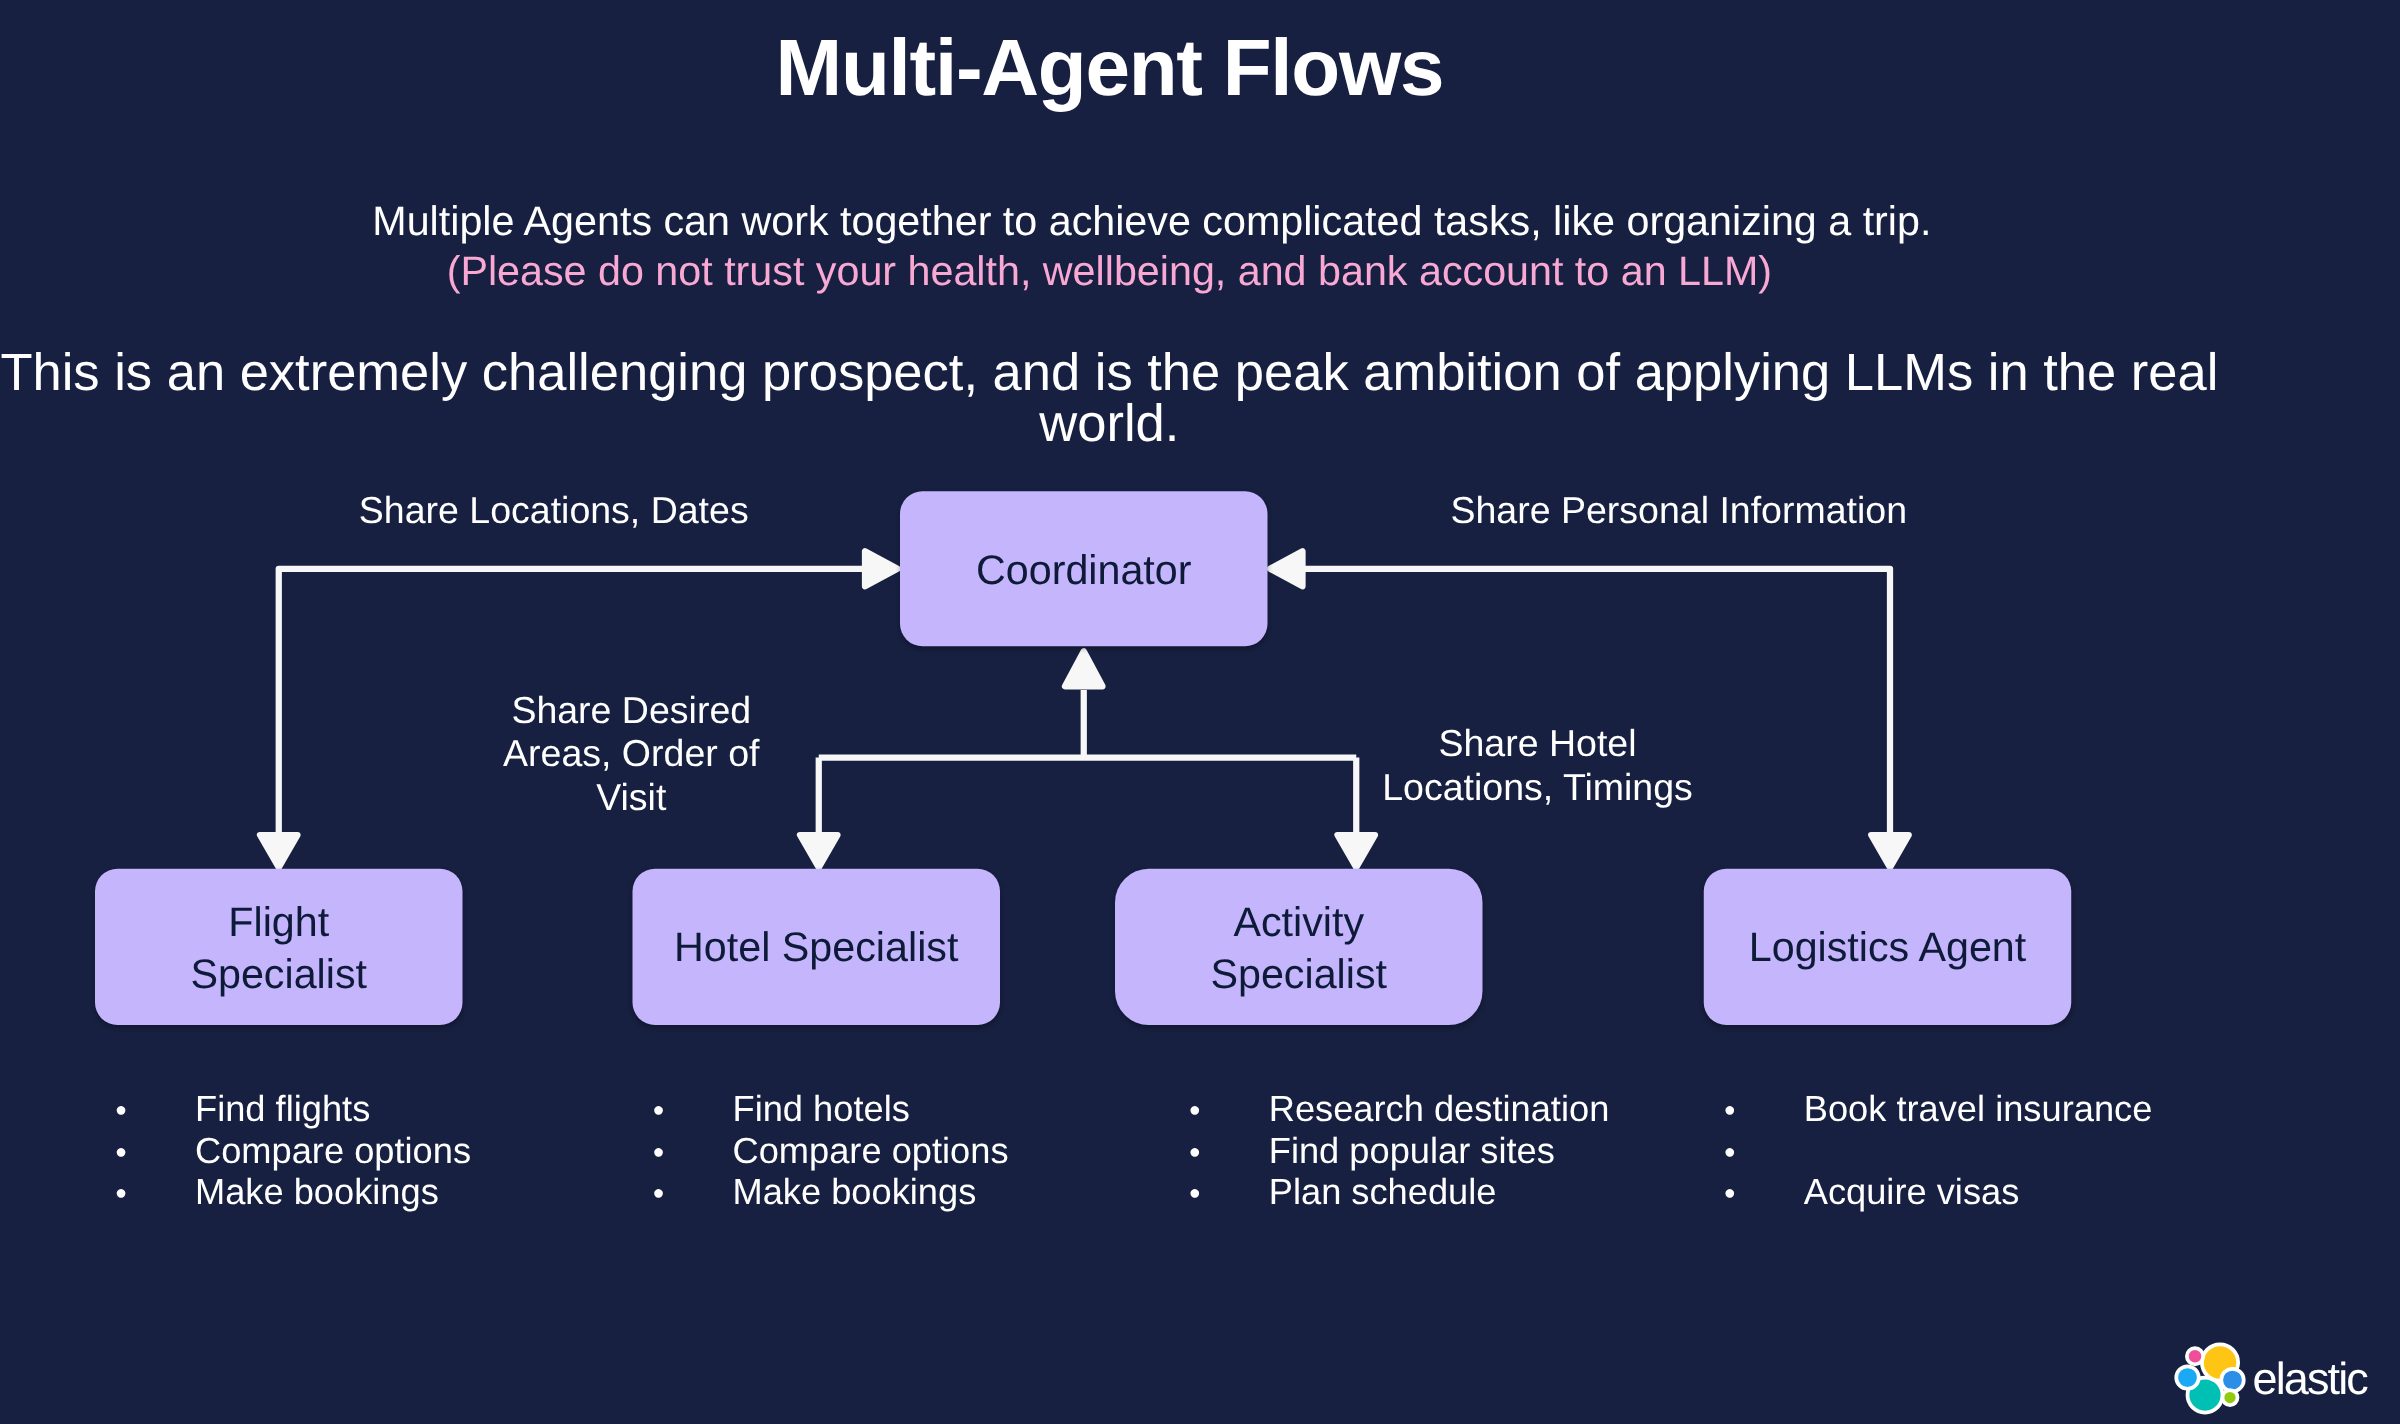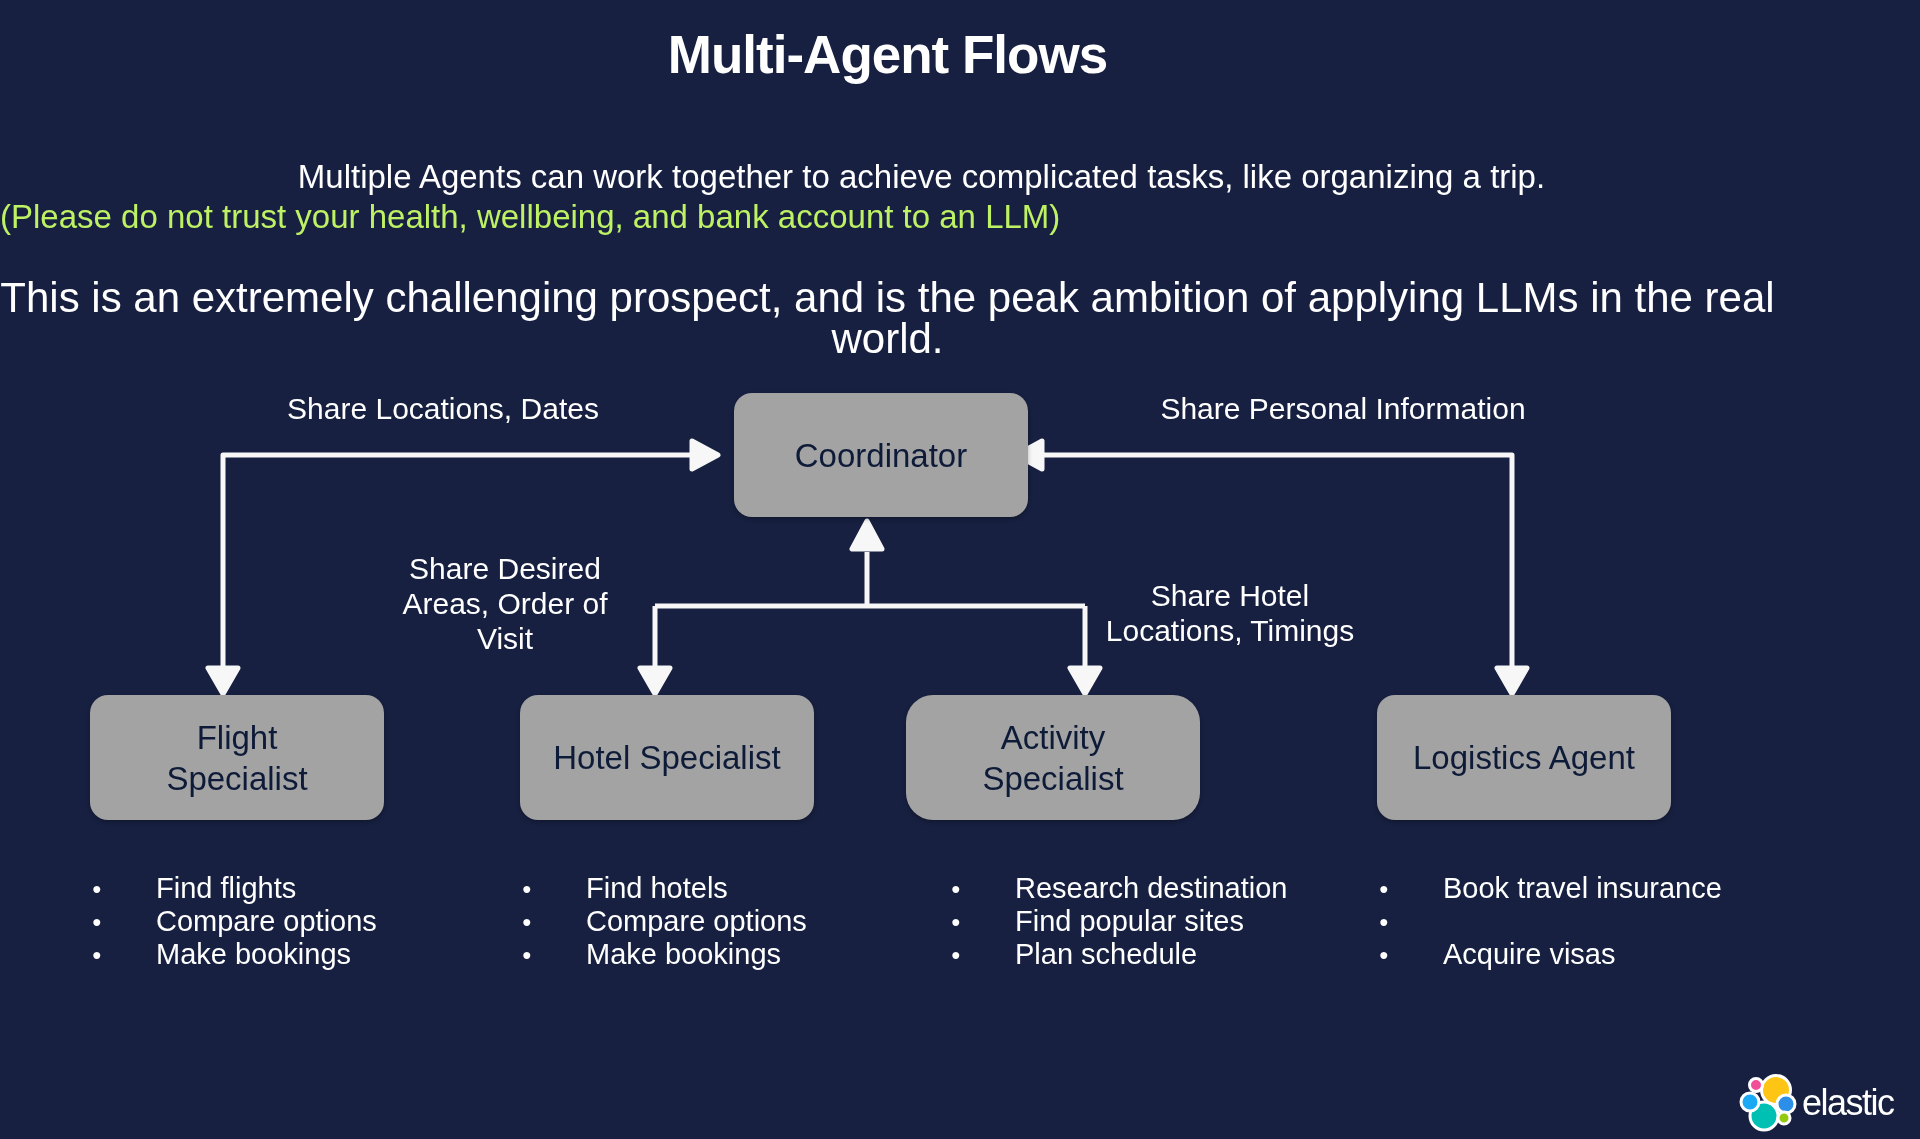--- a/index.html
+++ b/index.html
@@ -9,57 +9,56 @@
     font-family:"Liberation Sans", sans-serif;
     color:#ffffff;
     position:relative;
     overflow:hidden;
   }
   .abs { position:absolute; }
 
   .slide-title {
     top:2px; left:0; width:1775px;
     text-align:center;
-    font-size:53px; font-weight:600;
+    font-size:64px; font-weight:600;
     letter-spacing:-1px;
     line-height:105px;
   }
   .intro-line {
     top:156px; left:0; width:1775px;
     text-align:center; font-size:33px; line-height:41px;padding-left:34px;
   }
   .warning-line {
     top:196px; left:0; width:1775px;
-    text-align:left; font-size:33px; line-height:41px;
-    color:#bef264;
+    text-align:center; font-size:33px; line-height:41px;
+    color:#f9a8d4;
   }
   .challenge-line {
     top:277px; left:0; width:1775px;
     text-align:center; font-size:42px; line-height:41px;
   }
 
   .edge-label {
     text-align:center; font-size:30px; line-height:35px;
     white-space:pre-line;
   }
   .lbl-share-locations { left:193px;  top:391px; width:500px; }
   .lbl-share-personal  { left:1093px; top:391px; width:500px; }
   .lbl-share-desired   { left:330px;  top:551px; width:350px; }
   .lbl-share-hotel     { left:1055px; top:578px; width:350px; }
 
   .node {
-    background:#a3a3a3;
+    background:#c4b5fd;
     color:#0E1B38;
     border-radius:18px;
     display:flex; align-items:center; justify-content:center;
     text-align:center;
     font-size:33px; line-height:41px;
     white-space:pre-line;
     box-shadow:0 2px 4px rgba(0,0,0,0.30);
-    margin-left:14px;
   }
   .node-coordinator { left:720px;  top:393px; width:294px; height:124px; }
   .node-agent       { top:695px; width:294px; height:125px; }
   .agent-0 { left:76px; }
   .agent-1 { left:506px; }
   .agent-2 { left:892px;border-radius:27px; }
   .agent-3 { left:1363px; }
 
   .tasks { top:872px; width:372px; }
   .tasks-0 { left:76px; }

